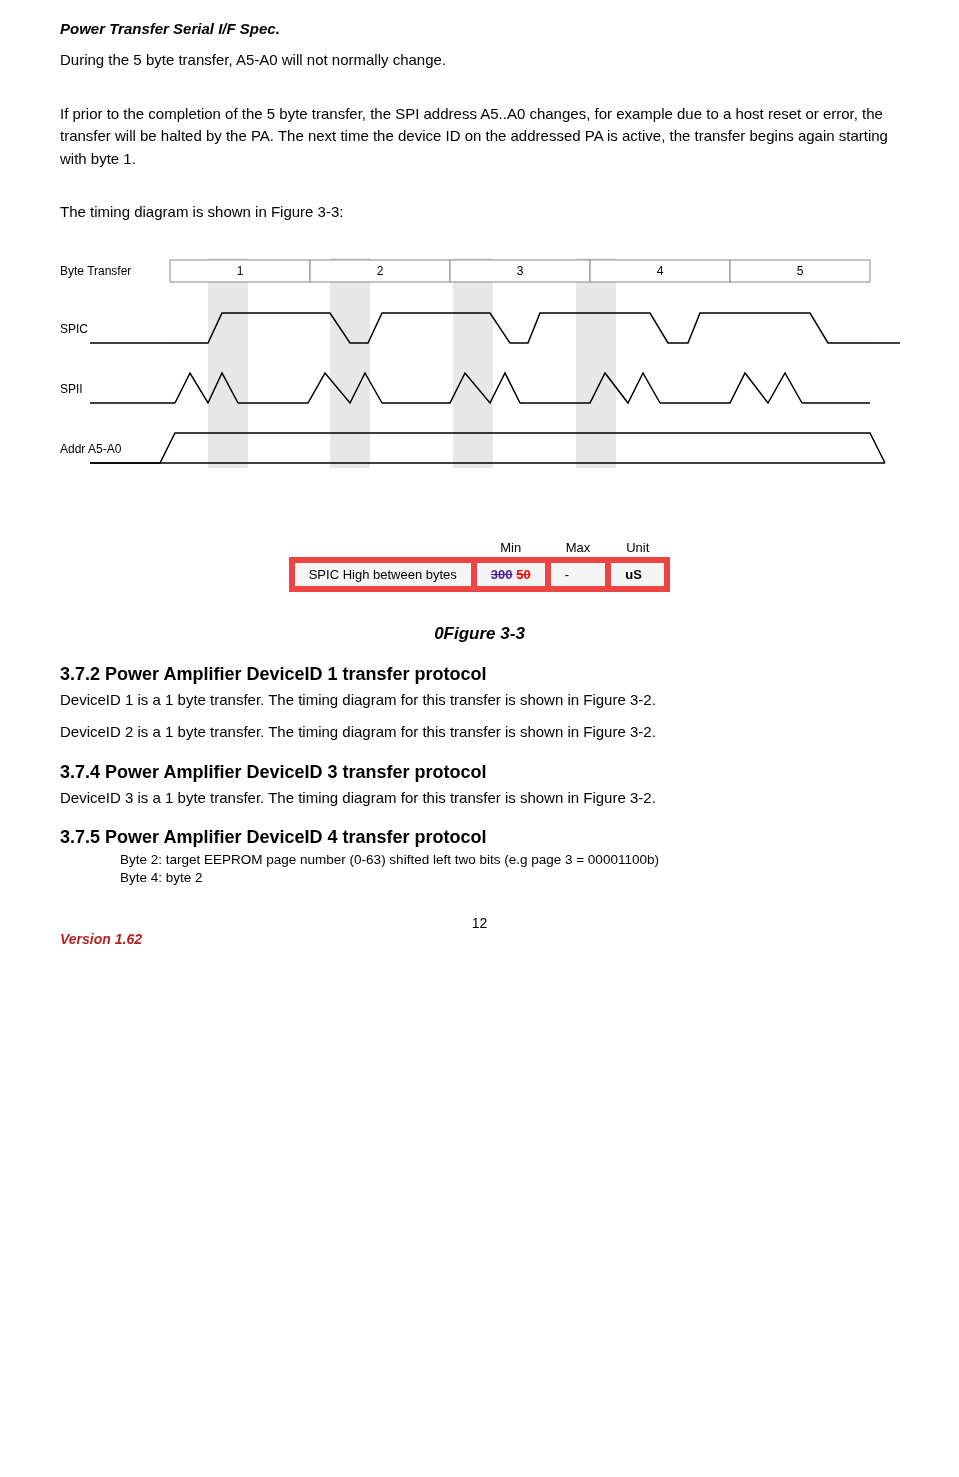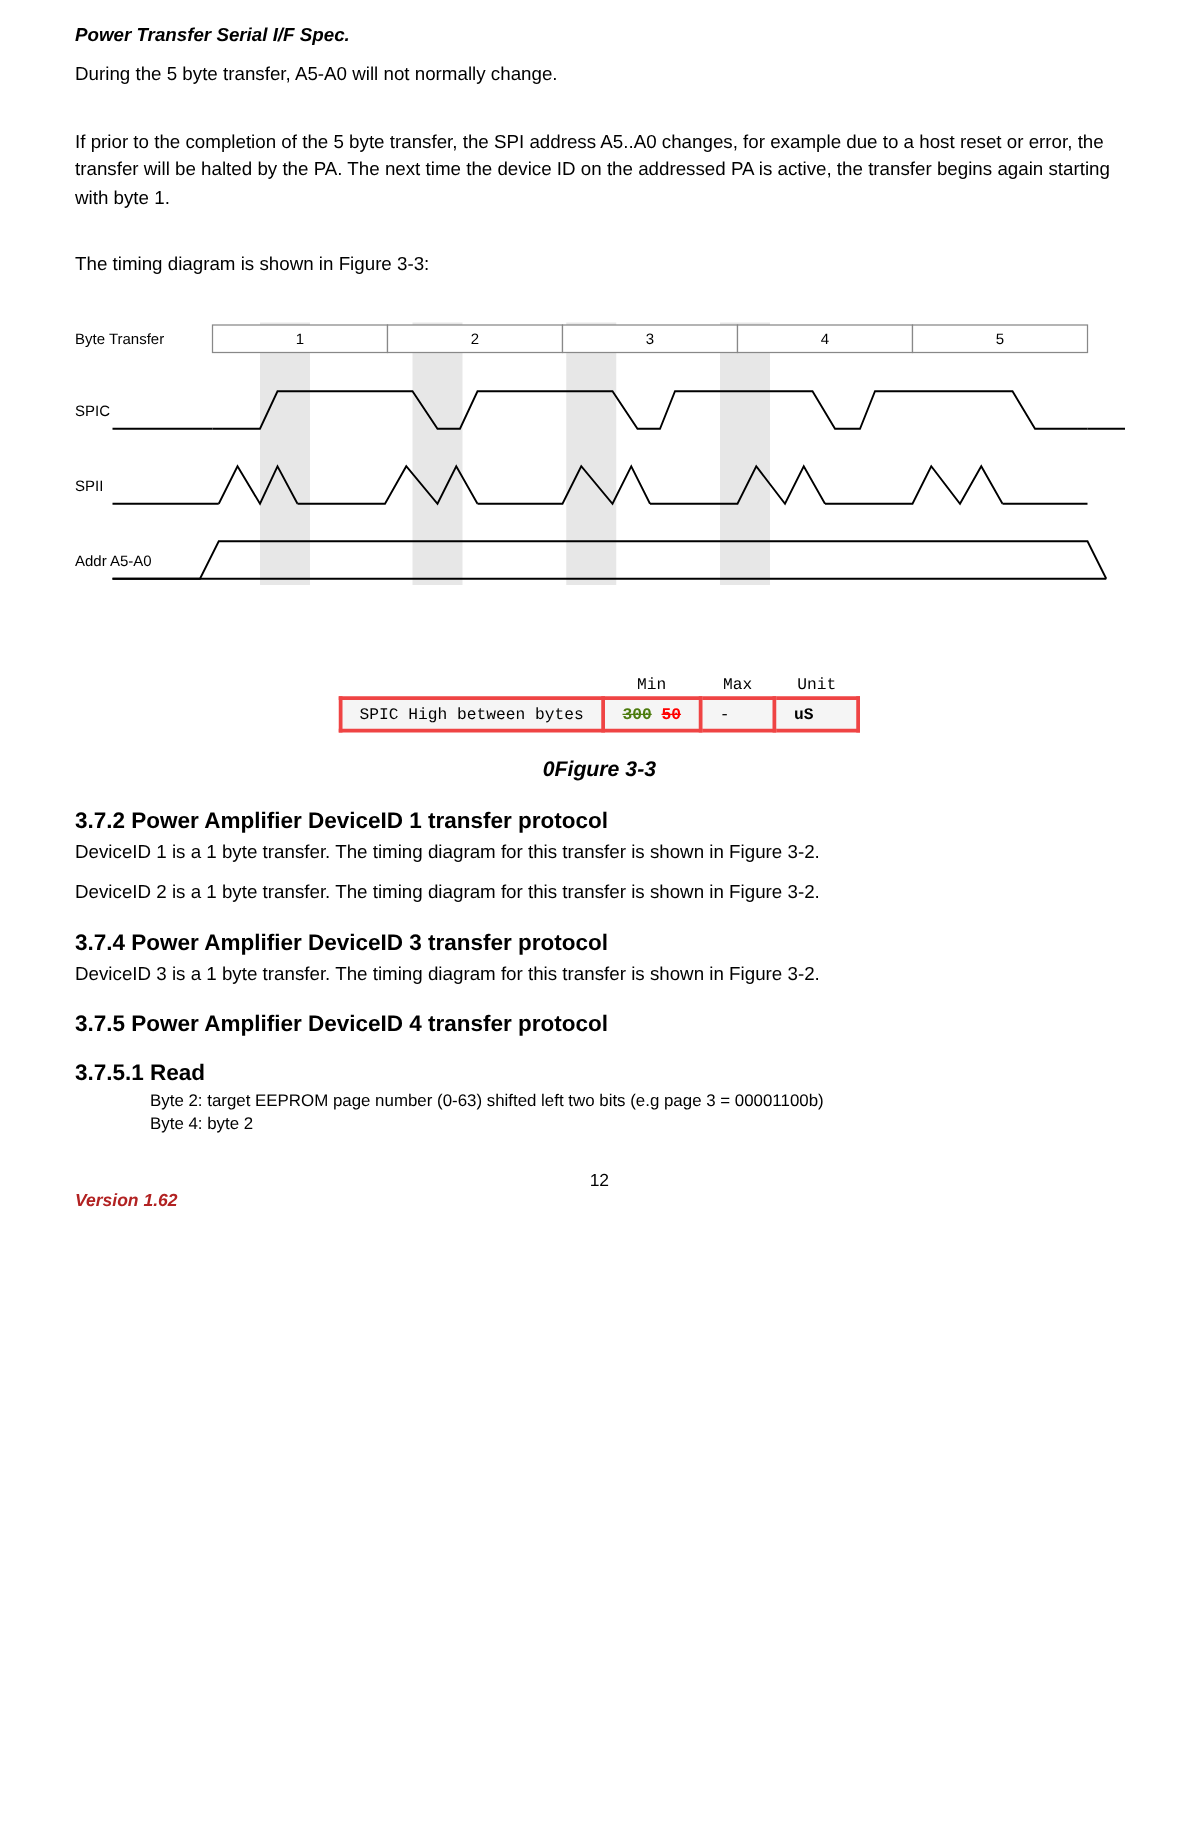--- a/index.html
+++ b/index.html
@@ -25,22 +25,21 @@
       font-weight: bold;
       margin-top: 18px;
       margin-bottom: 4px;
     }
     .timing-diagram {
       margin: 10px 0 20px 0;
       position: relative;
       width: 850px;
     }
     .timing-table-wrapper {
-      margin: 10px 0 20px 0;
-      font-family: Liberation Mono, monospace;
+      margin: 10px 0 32px 0;
     }
     .timing-diagram svg {
       display: block;
     }
     .figure-caption {
       text-align: center;
       font-style: italic;
       font-weight: bold;
       font-size: 17px;
       margin: 10px 0 20px 0;
@@ -49,25 +48,25 @@
       margin: 0 auto 10px auto;
       border-collapse: collapse;
       font-size: 13px;
     }
     .params-table th {
       padding: 2px 18px;
       font-weight: normal;
     }
     .params-table td {
       padding: 4px 14px;
-      border: 3px solid #ef4444;
+      border: 6px solid #ef4444;
       background: #f5f5f5;
     }
     .params-table .val-300 {
-      color: #4d7c0f;
+      color: #4c1d95;
       font-weight: bold;
       text-decoration: line-through;
     }
     .params-table .val-50 {
       color: red;
       font-weight: bold;
       text-decoration: line-through;
       text-align: center;
     }
     .params-table .val-us {
@@ -211,21 +210,20 @@
 <div>
   <div class="section-heading">3.7.4  Power Amplifier DeviceID 3 transfer protocol</div>
   <div class="section-body">DeviceID 3 is a 1 byte transfer. The timing diagram for this transfer is shown in Figure 3-2.</div>
 </div>
 
 <div>
   <div class="section-heading">3.7.5  Power Amplifier DeviceID 4 transfer protocol</div>
 </div>
 
 <div>
-  <div class="section-heading">3.7.5.1  Read</div>
   <div class="indent">Byte 2: target EEPROM page number (0-63) shifted left two bits (e.g page 3 = 00001100b)</div>
   <div class="indent">Byte 4: byte 2</div>
 </div>
 
 
 <div class="footer">
   <span></span>
   <span class="page-num">12</span>
   <span class="version">Version 1.62</span>
 </div>

